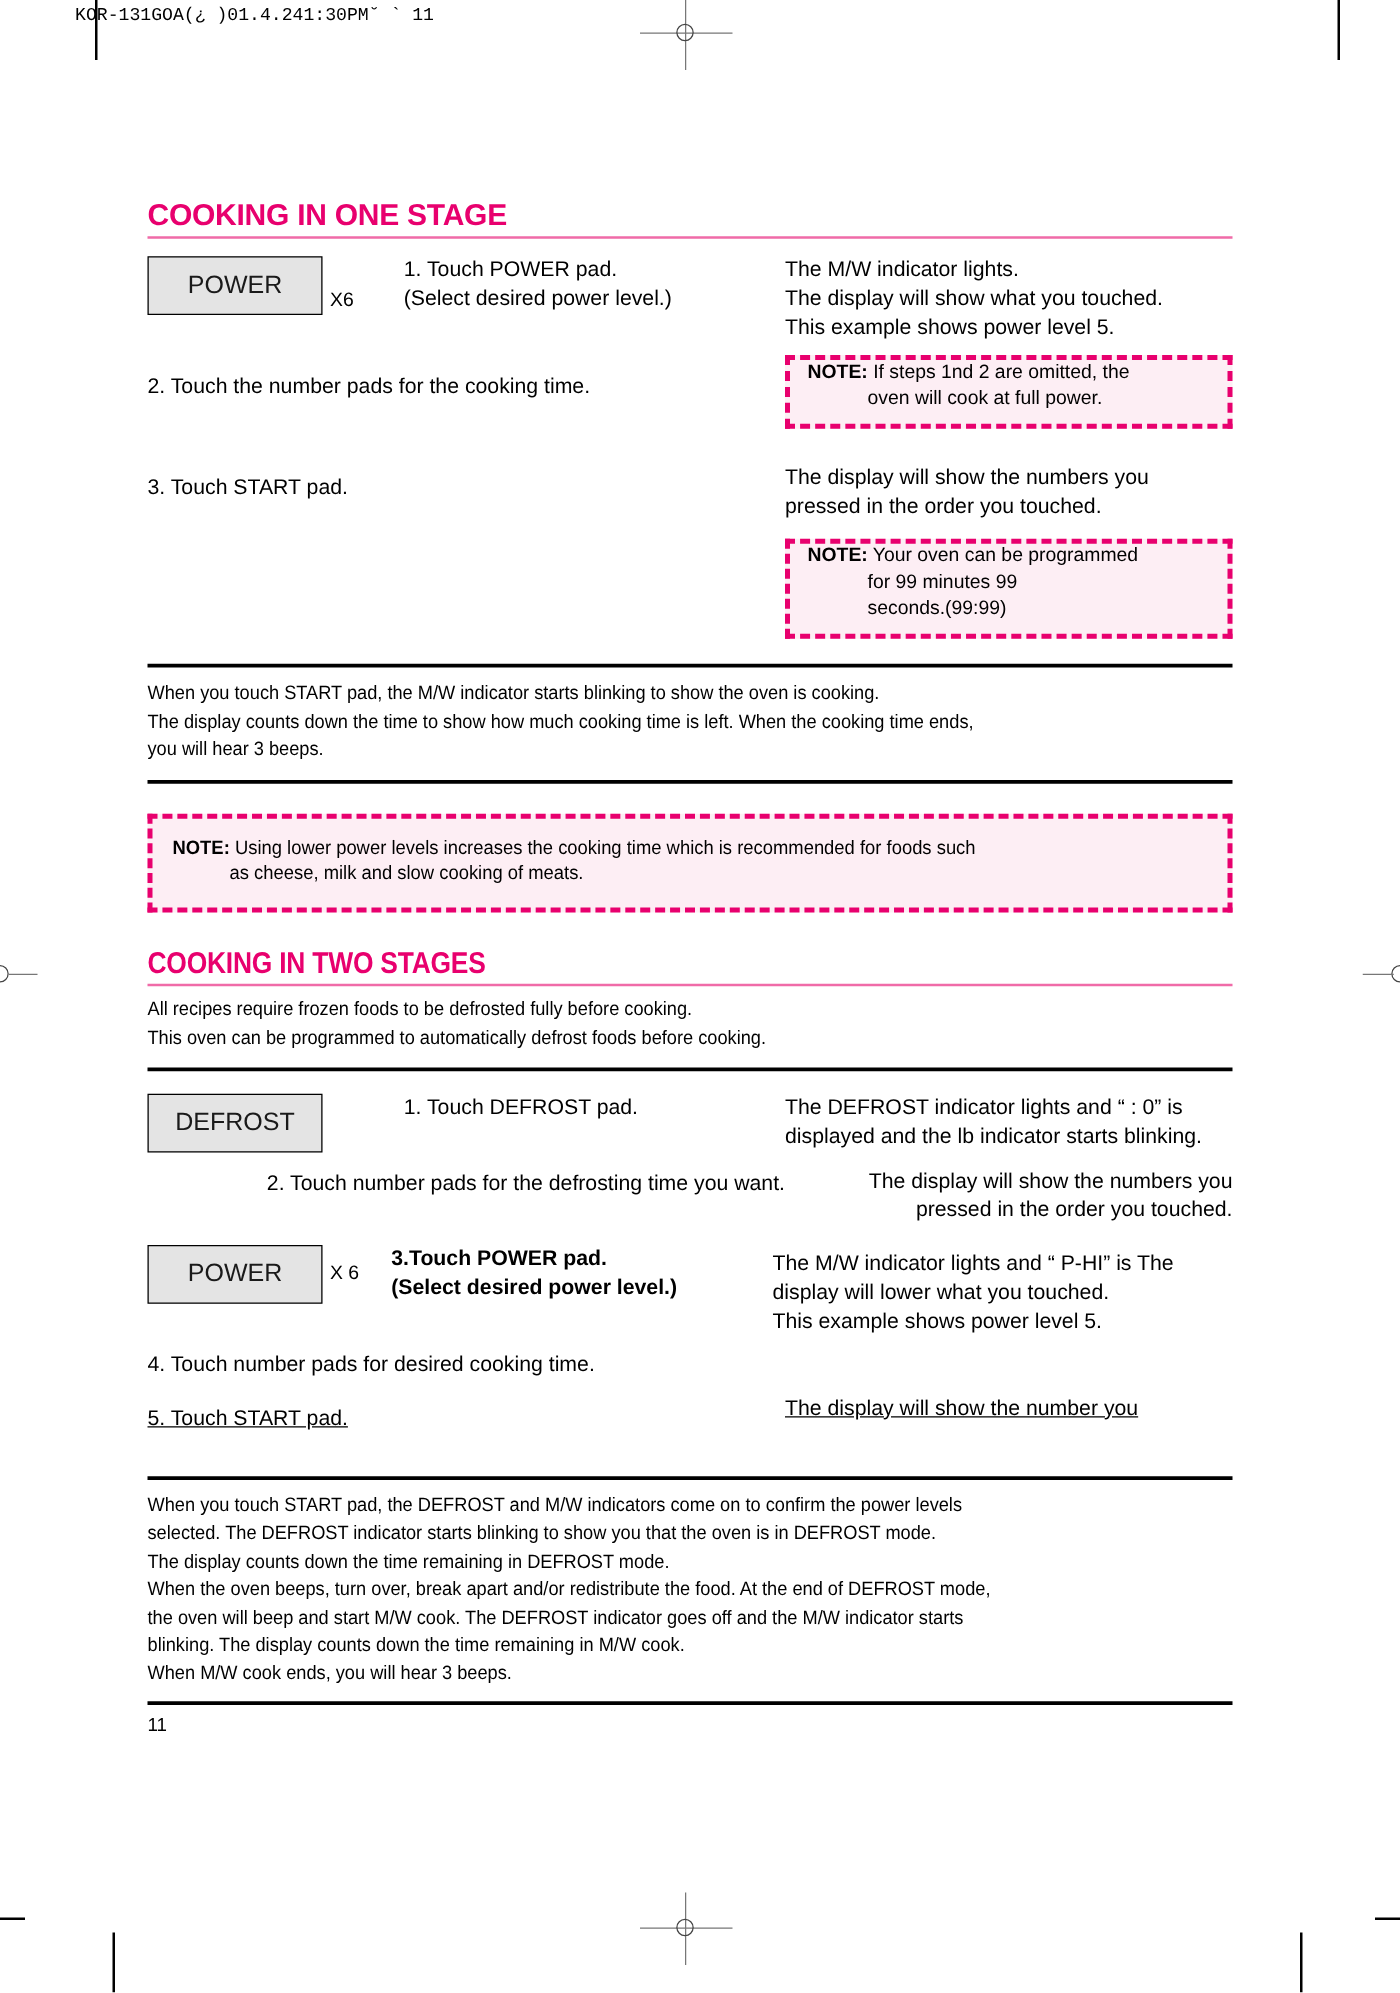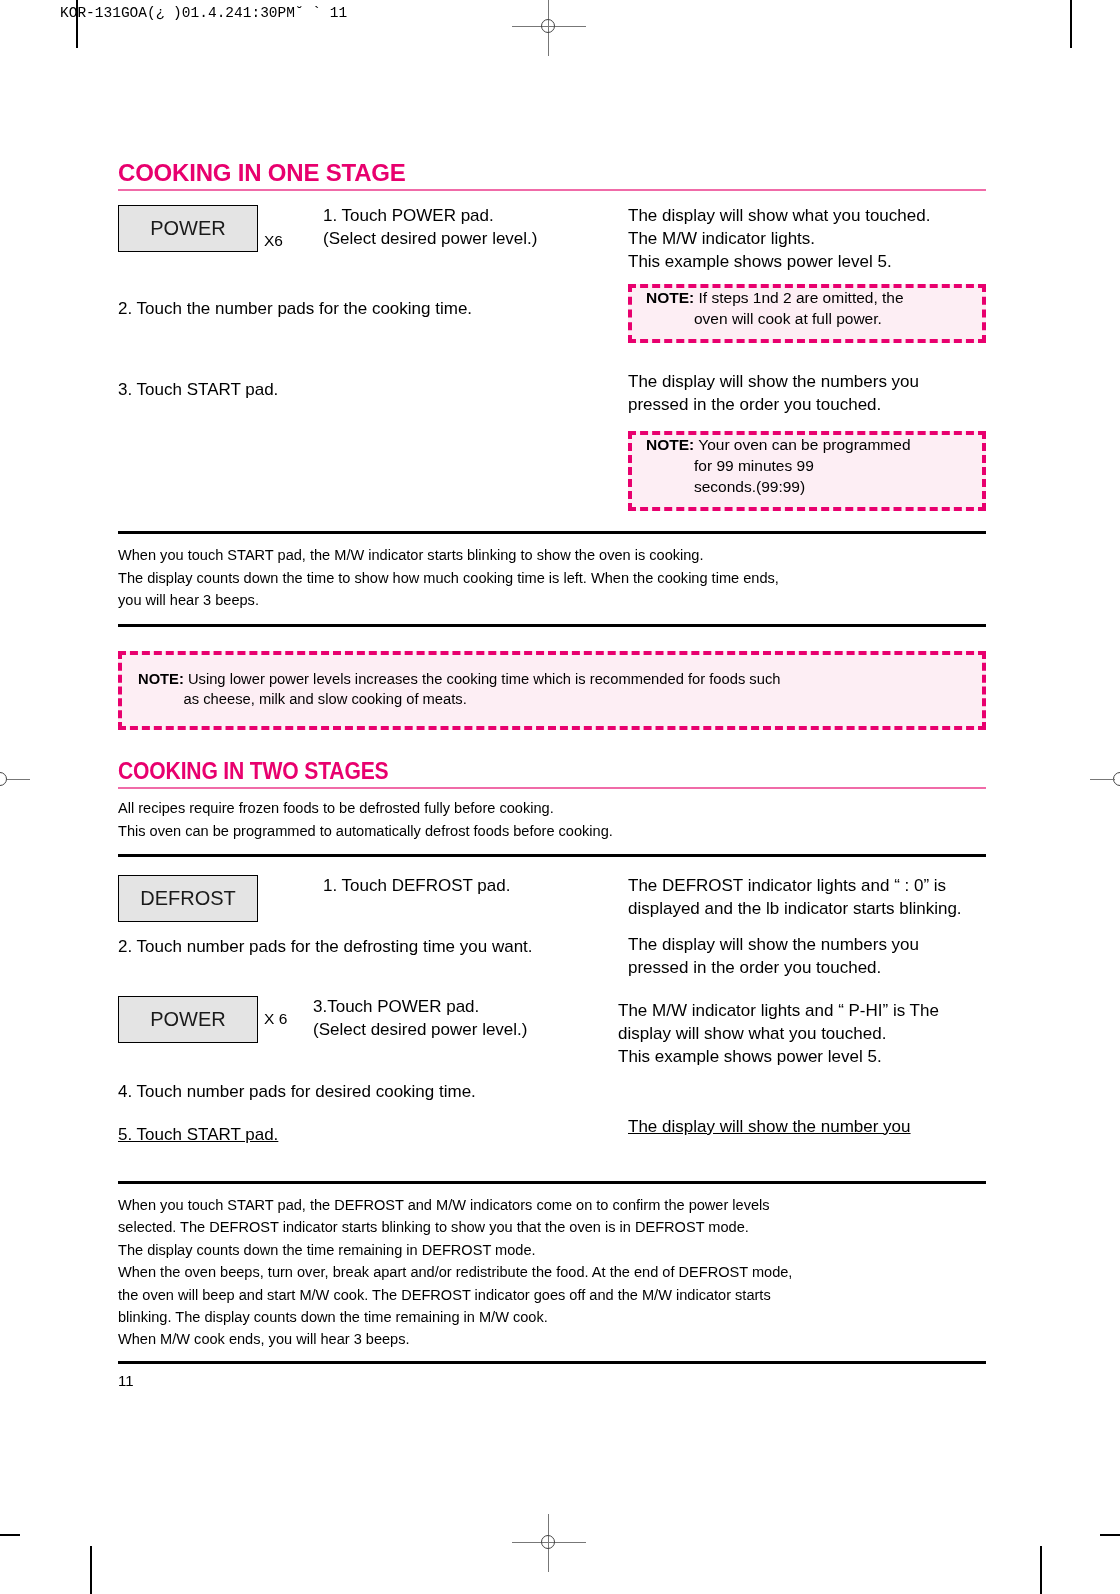--- a/index.html
+++ b/index.html
@@ -250,22 +250,22 @@
         <div class="pad-wrap">
           <div class="pad-box">POWER</div>
           <div class="pad-mult">X6</div>
         </div>
       </div>
       <div class="col-mid">
         <p class="body">1. Touch POWER pad.</p>
         <p class="body">(Select desired power level.)</p>
       </div>
       <div class="col-right">
+        <p class="body">The M/W indicator lights.</p>
         <p class="body">The display will show what you touched.</p>
-        <p class="body">The M/W indicator lights.</p>
         <p class="body">This example shows power level 5.</p>
       </div>
     </div>
 
     <div class="row" style="margin-top:24px;">
       <div class="col-pad col-mid" style="flex:0 0 510px; width:510px;">
         <p class="body">2. Touch the number pads for the cooking time.</p>
       </div>
       <div class="col-right" style="margin-top:-14px;">
         <div class="note">
@@ -349,44 +349,44 @@
       </div>
       <div class="col-mid">
         <p class="body">1. Touch DEFROST pad.</p>
       </div>
       <div class="col-right">
         <p class="body">The DEFROST indicator lights and “ : 0” is</p>
         <p class="body">displayed and the lb indicator starts blinking.</p>
       </div>
     </div>
 
-    <div class="row" style="margin-top:14px;">
+    <div class="row" style="margin-top:14px;text-align:right;">
       <div class="col-pad col-mid" style="flex:0 0 510px; width:510px;">
         <p class="body">2. Touch number pads for the defrosting time you want.</p>
       </div>
       <div class="col-right" style="margin-top:-2px;">
         <p class="body">The display will show the numbers you</p>
         <p class="body">pressed in the order you touched.</p>
       </div>
     </div>
 
     <div class="row" style="margin-top:16px;">
       <div class="col-pad">
         <div class="pad-wrap">
           <div class="pad-box">POWER</div>
           <div class="pad-mult mid">X 6</div>
         </div>
       </div>
-      <div class="col-mid" style="margin-left:-10px;">
+      <div class="col-mid" style="margin-left:-10px;font-weight:bold;">
         <p class="body">3.Touch POWER pad.</p>
         <p class="body">(Select desired power level.)</p>
       </div>
       <div class="col-right" style="margin-top:4px;">
         <p class="body">The M/W indicator lights and “ P-HI” is The</p>
-        <p class="body">display will show what you touched.</p>
+        <p class="body">display will lower what you touched.</p>
         <p class="body">This example shows power level 5.</p>
       </div>
     </div>
 
     <div class="row" style="margin-top:12px;">
       <div class="col-pad col-mid" style="flex:0 0 510px; width:510px;">
         <p class="body">4. Touch number pads for desired cooking time.</p>
       </div>
       <div class="col-right"></div>
     </div>

